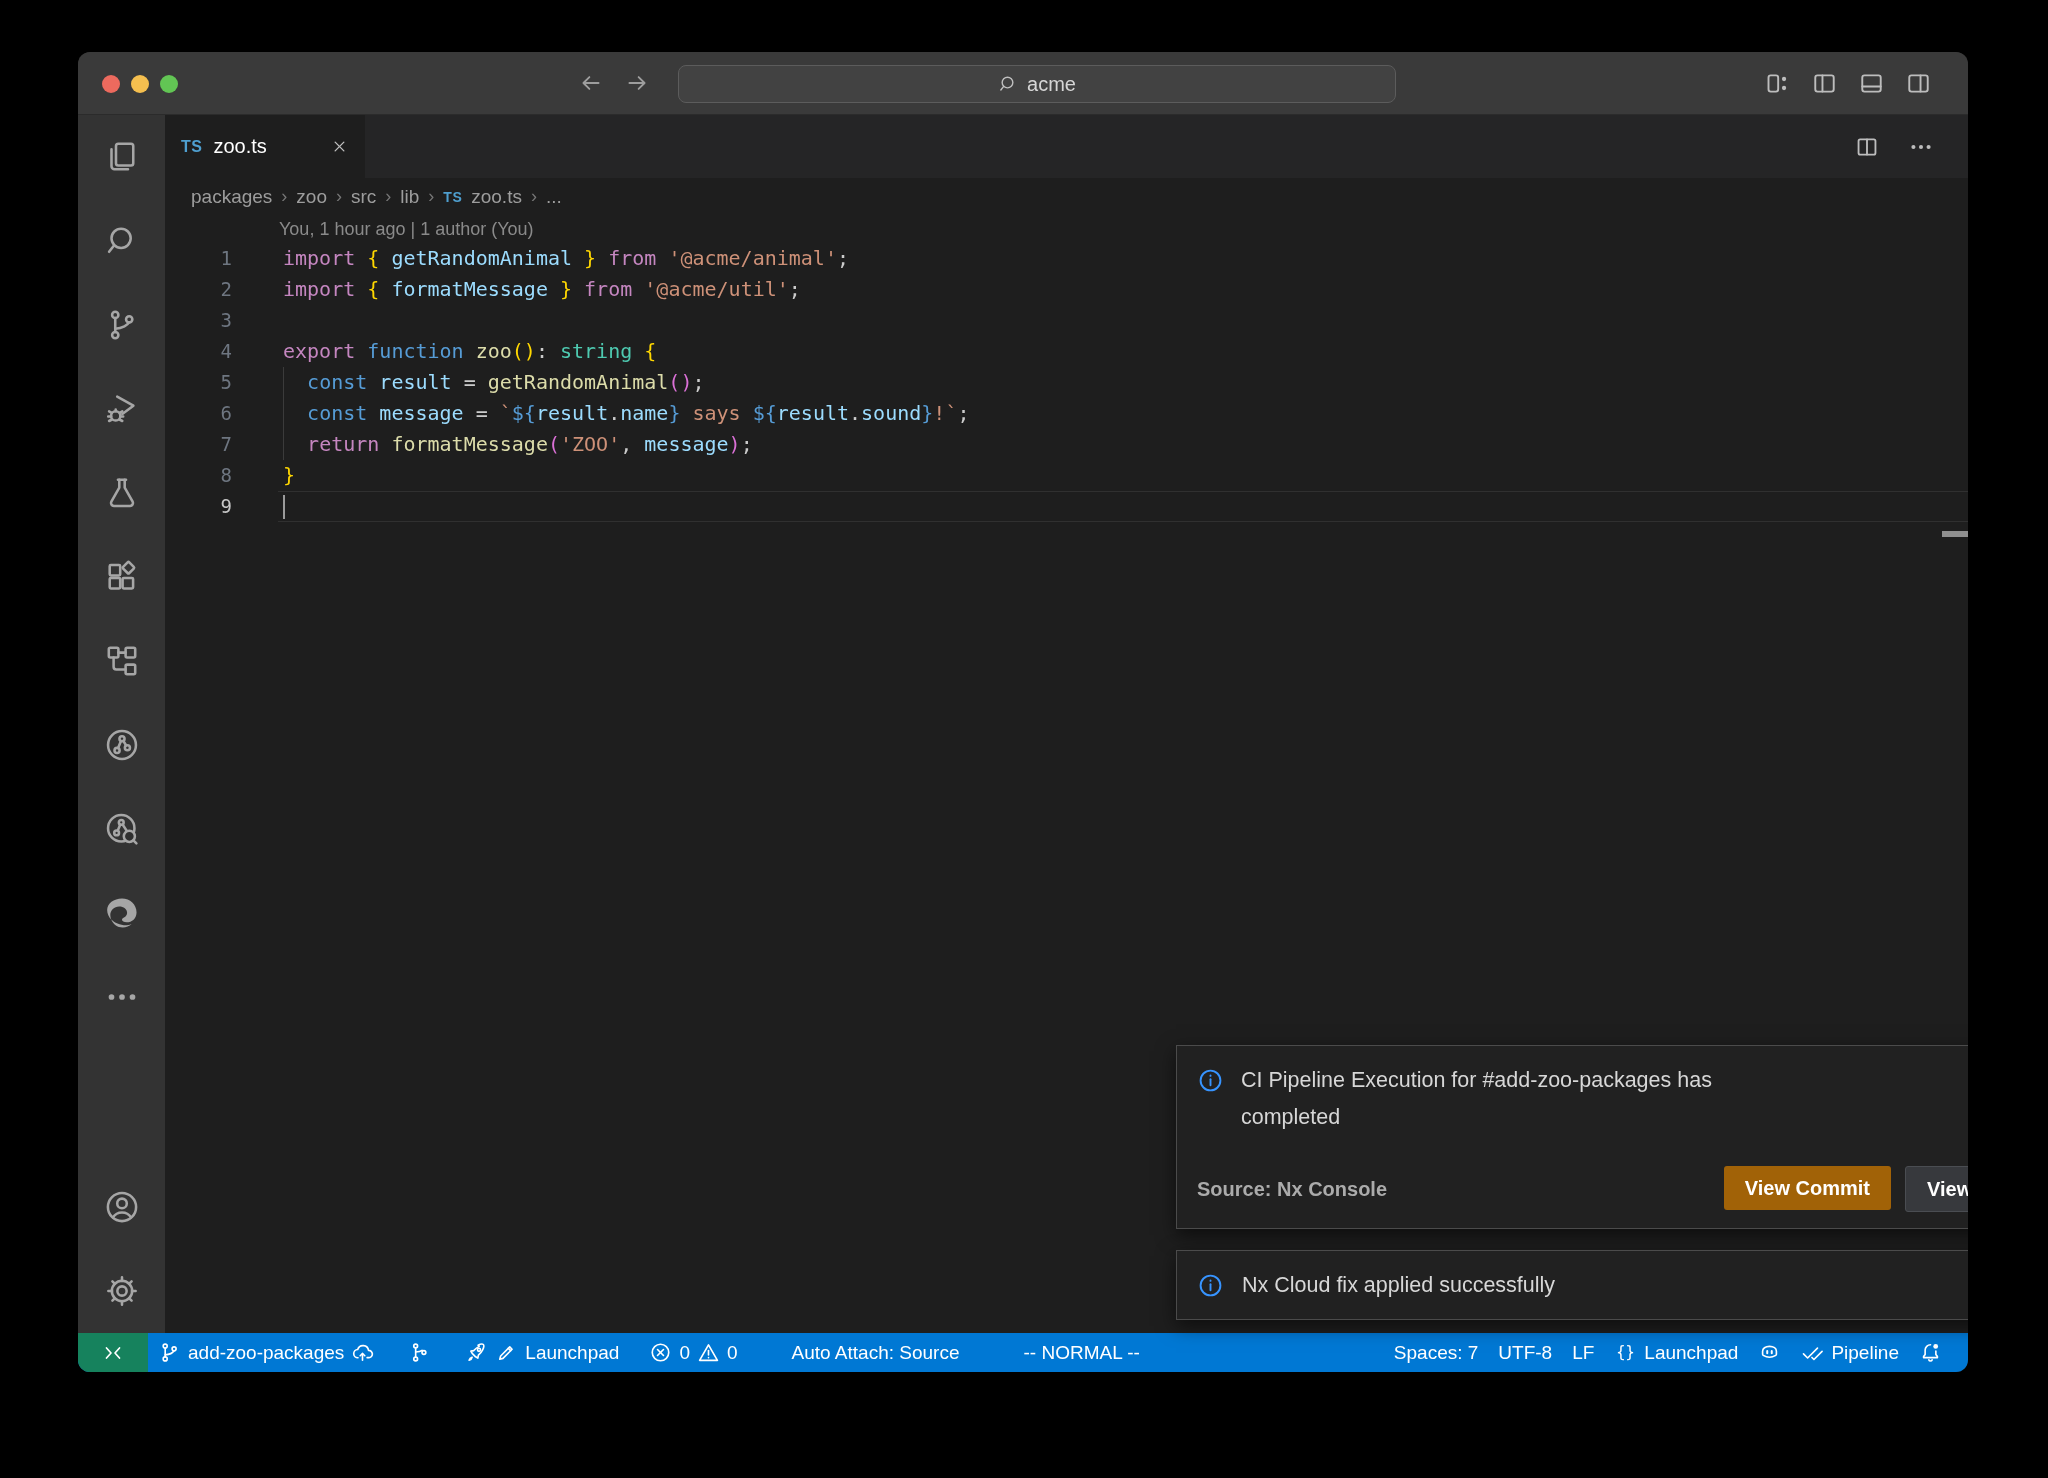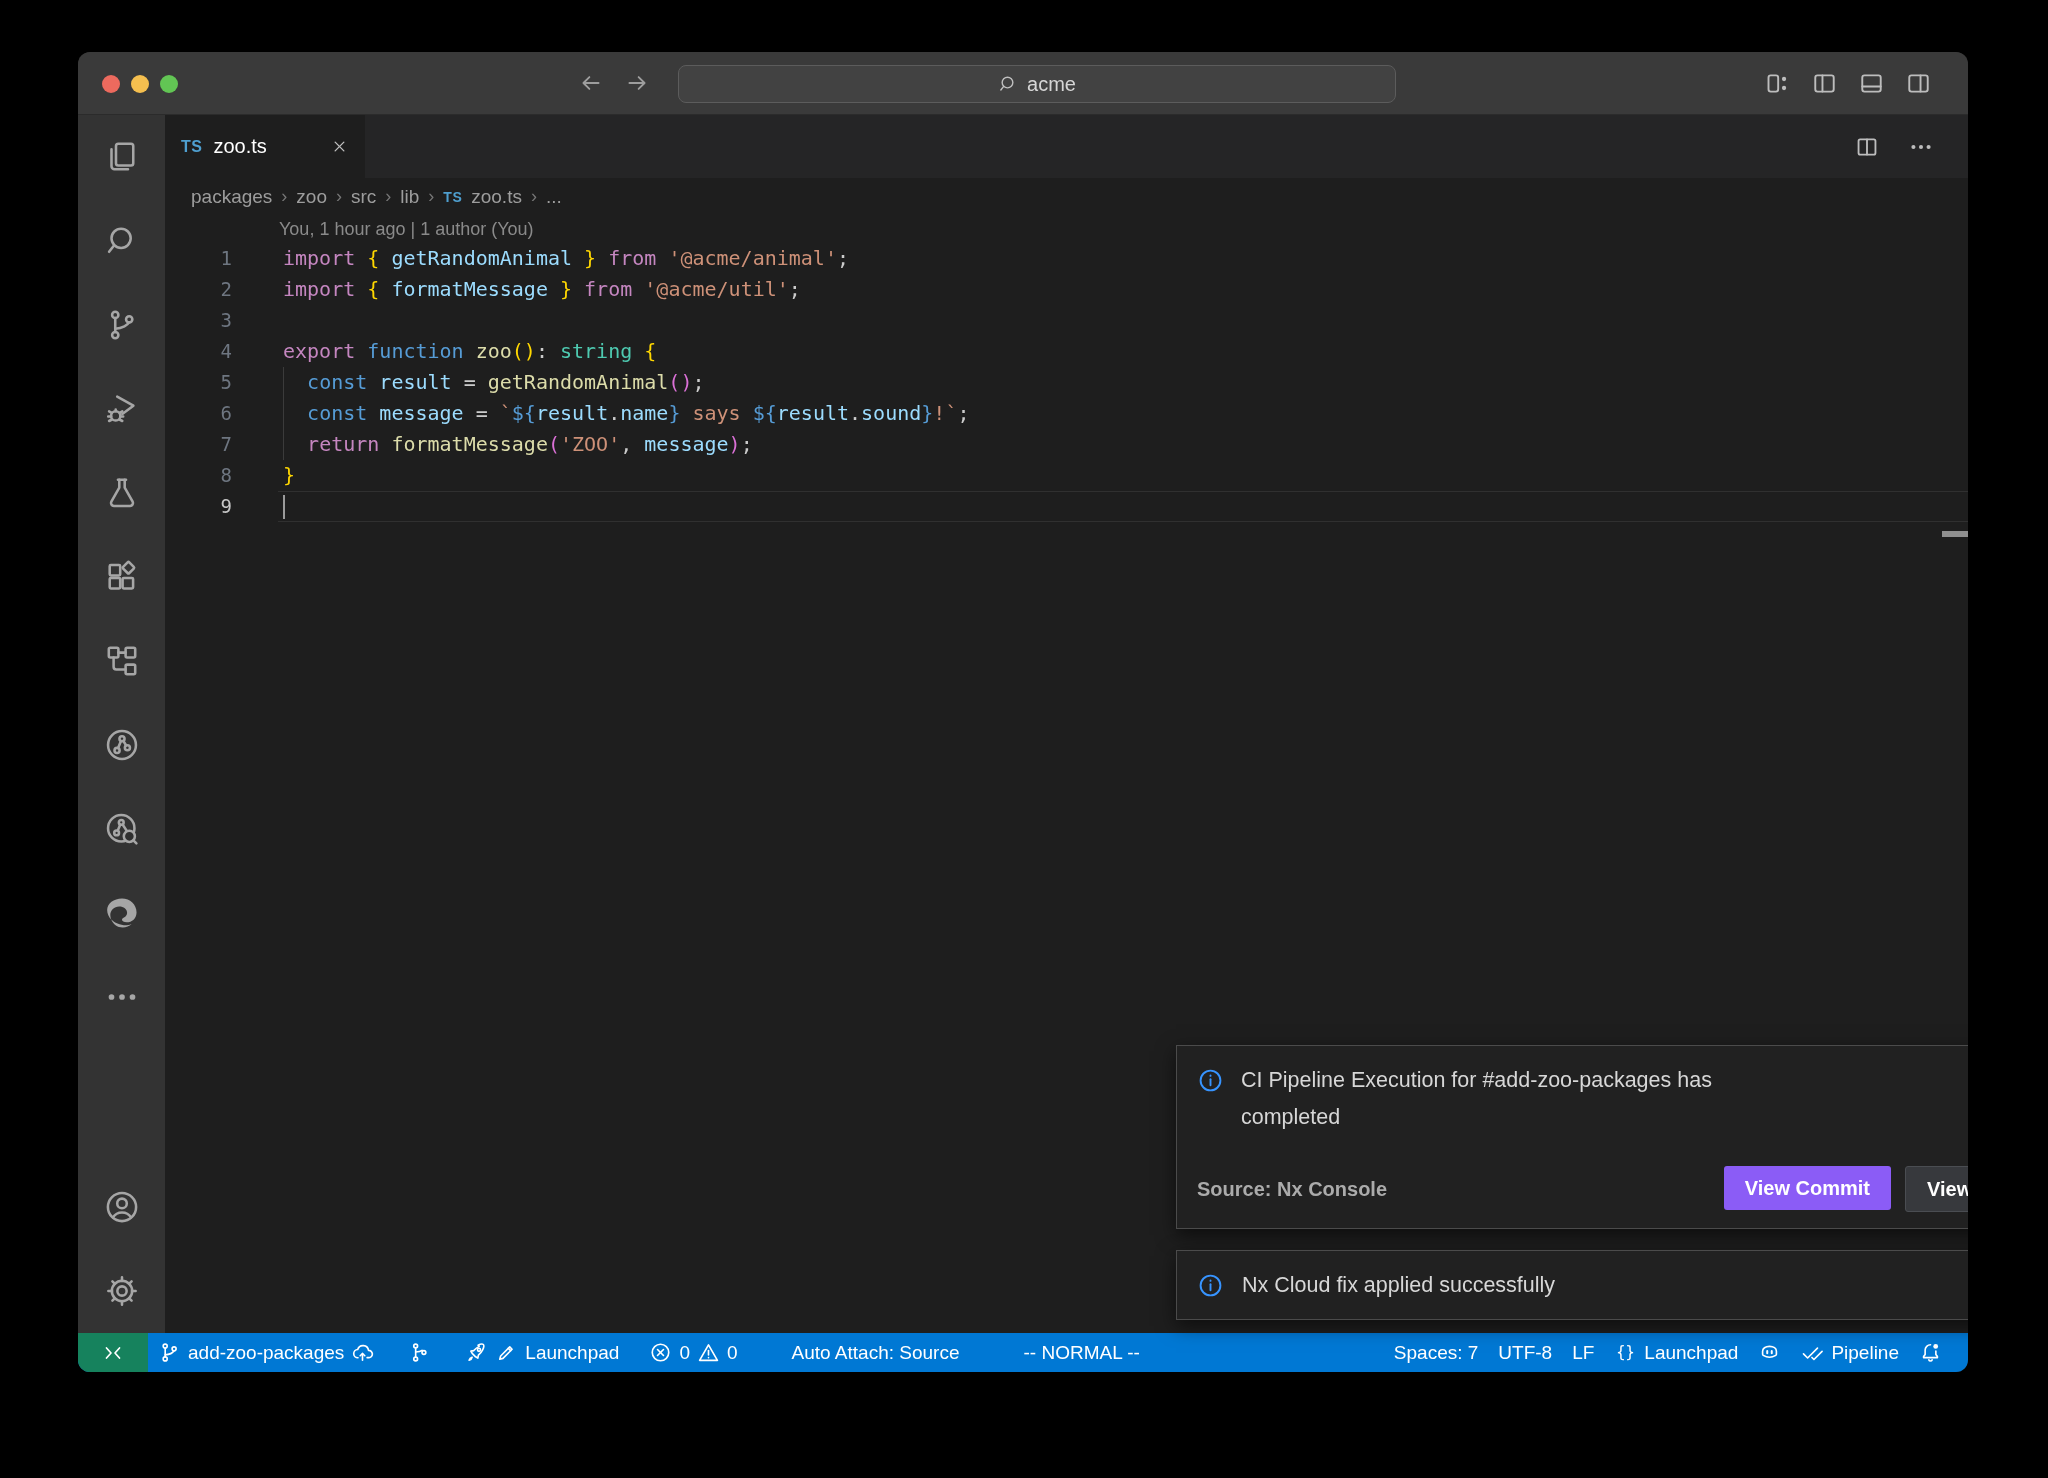--- a/index.html
+++ b/index.html
@@ -66,21 +66,21 @@
   .notif-head{display:flex;align-items:flex-start;padding:16px 18px 0 20px;gap:17px;}
   .info-ic{color:#3794ff;flex:0 0 auto;margin-top:5px;}
   .info-ic svg{width:27px;height:27px;}
   .notif-msg{font-size:21.5px;color:#d7d7d7;line-height:37px;max-width:545px;}
   .notif-acts{margin-left:auto;display:flex;gap:26px;color:#c6c6c6;margin-top:5px;}
   .notif-acts svg{width:25px;height:25px;}
   .notif-foot{position:absolute;left:20px;right:18px;bottom:16px;display:flex;align-items:center;font-weight:bold;}
   .notif-src{font-size:20px;color:#ababab;}
   .btns{margin-left:auto;display:flex;gap:14px;}
   .btn{height:44px;padding:0 21px;font-size:20px;color:#fff;display:flex;align-items:center;border-radius:3px;}
-  .btn-primary{background:#8b5cf6;}
+  .btn-primary{background:#a16207;}
   .btn-secondary{background:#37393d;border:1px solid #4a4d52;}
 
   
   .statusbar{flex:0 0 39px;background:#0078d4;display:flex;align-items:center;color:#fff;font-size:19px;}
   .sb-remote{width:70px;height:100%;background:#16825d;display:flex;align-items:center;justify-content:center;}
   .sb-remote svg{width:24px;height:24px;}
   .sb-item{display:flex;align-items:center;gap:7px;padding:0 10px;height:100%;white-space:nowrap;}
   .sb-item svg{width:23px;height:23px;}
   .sb-right{margin-left:auto;display:flex;align-items:center;height:100%;padding-right:16px;}
   .ml14{margin-left:14px;} .ml10{margin-left:10px;} .ml34{margin-left:34px;} .ml44{margin-left:44px;}

